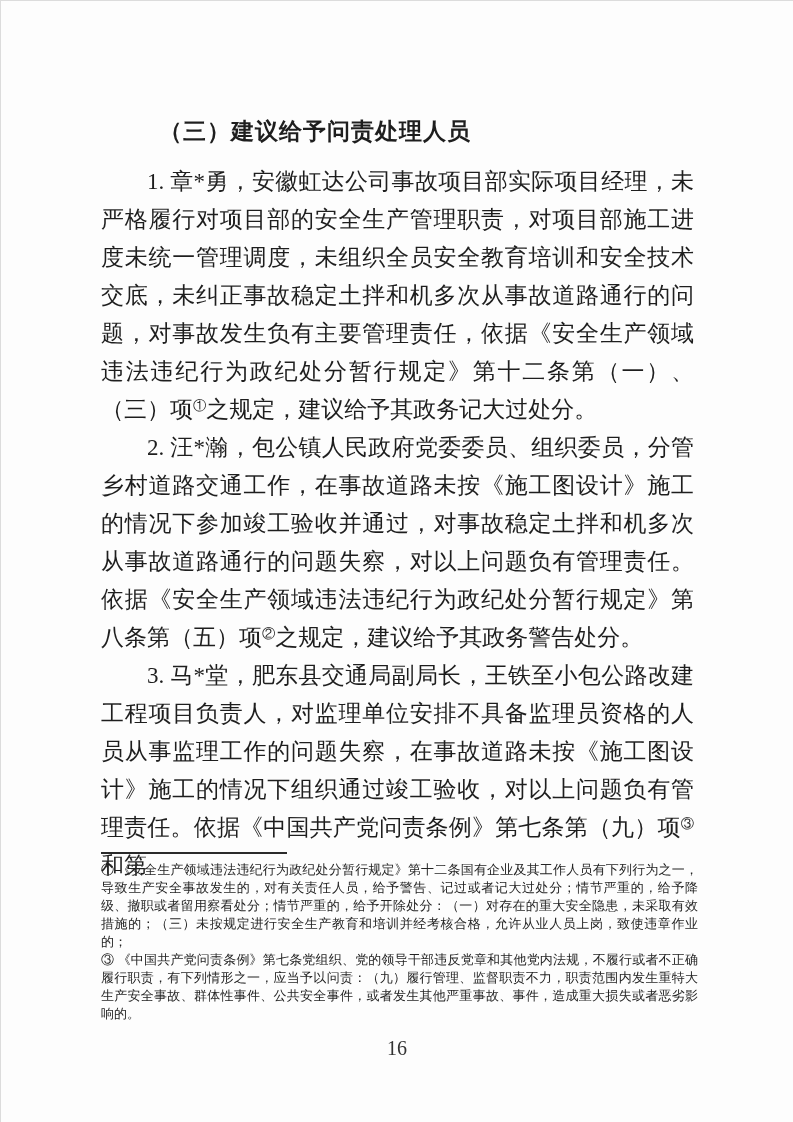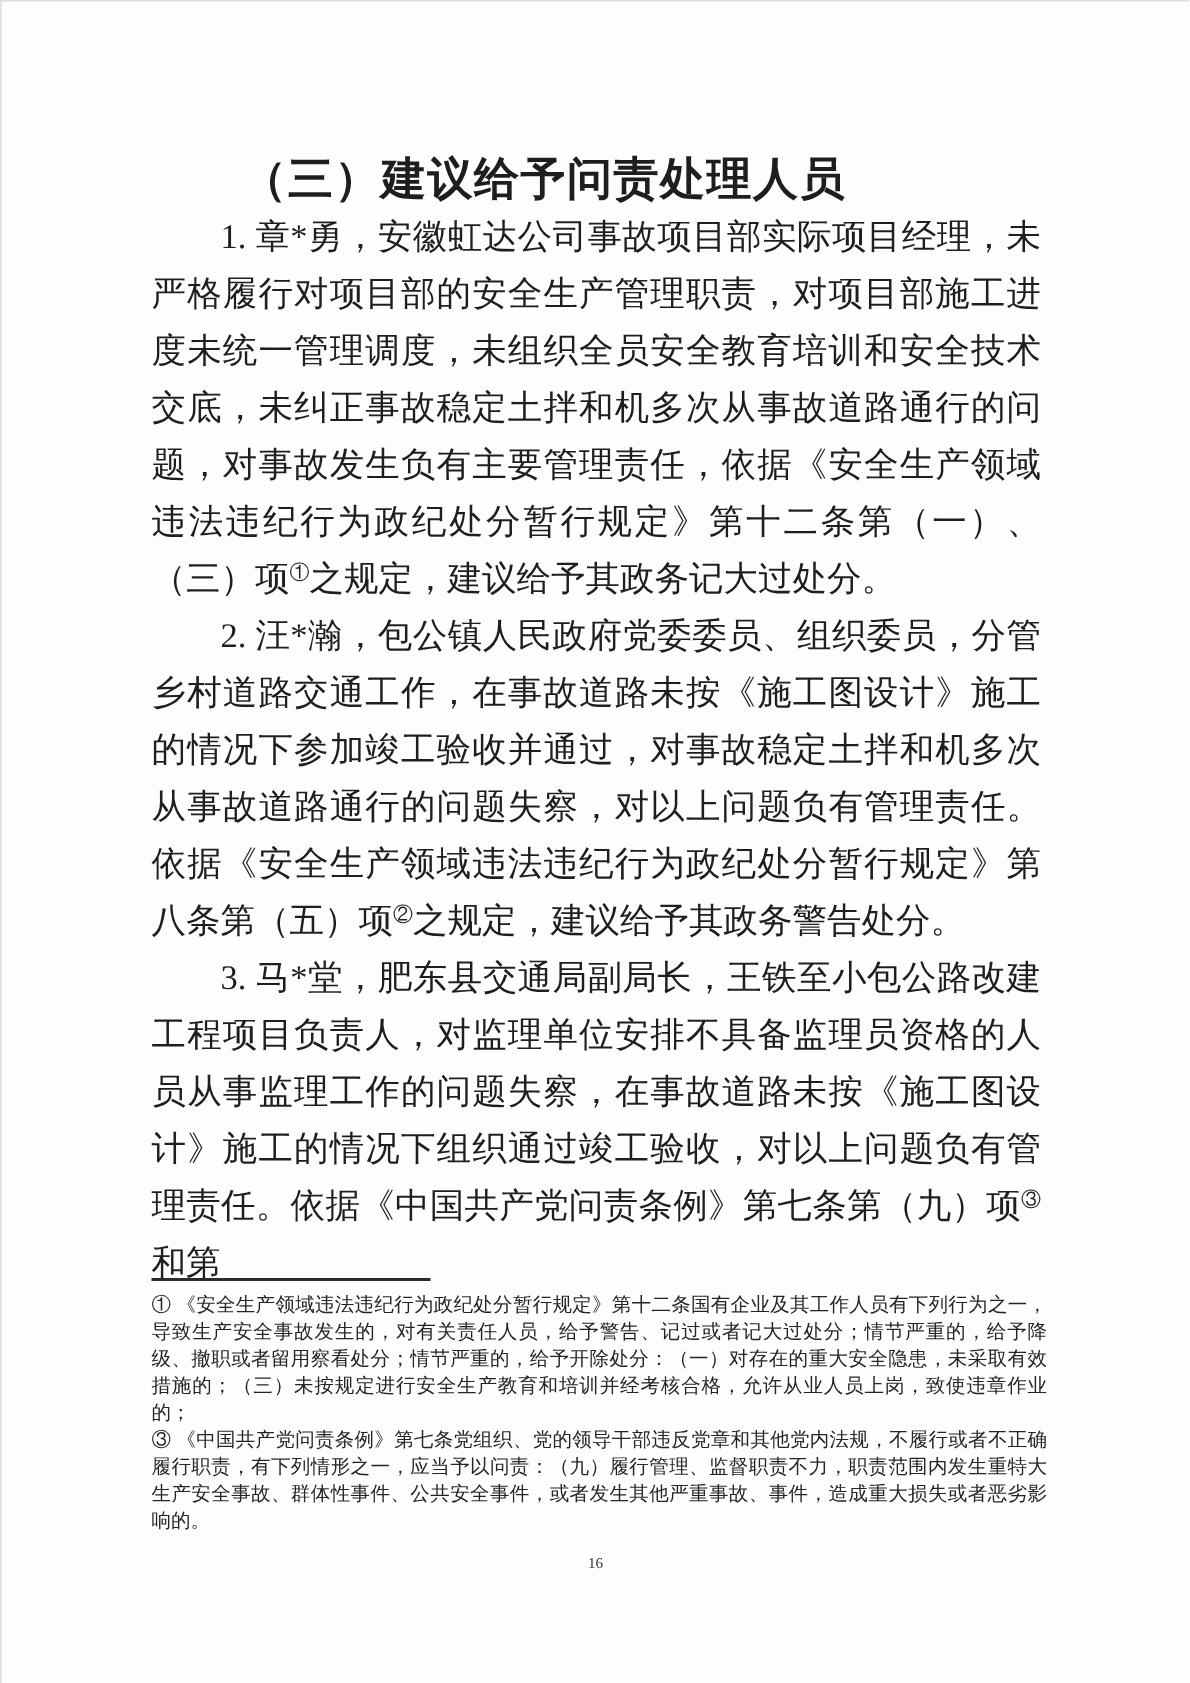--- a/index.html
+++ b/index.html
@@ -19,22 +19,22 @@
     overflow: hidden;
     color: #1e1e1e;
   }
   .content {
     position: absolute;
     left: 100px;
     top: 100px;
     width: 593px;
   }
   .heading {
-    margin: 0;
-    font-size: 30px;
+    margin: 12px;
+    font-size: 23px;
     line-height: 38px;
     font-weight: bold;
     text-indent: 2em;
     letter-spacing: 1px;
   }
   .body-para {
     margin: 0;
     font-size: 23px;
     line-height: 38px;
     text-align: justify;
@@ -66,21 +66,21 @@
     text-align: justify;
     text-justify: inter-character;
     color: #242424;
   }
   .page-number {
     position: absolute;
     left: 0;
     top: 1036px;
     width: 100%;
     text-align: center;
-    font-size: 10px;
+    font-size: 20px;
     color: #333333;
   }
 </style>
 </head>
 <body>
 
 <div class="page">
 
   <div class="content">
     <p class="heading">（三）建议给予问责处理人员</p>

